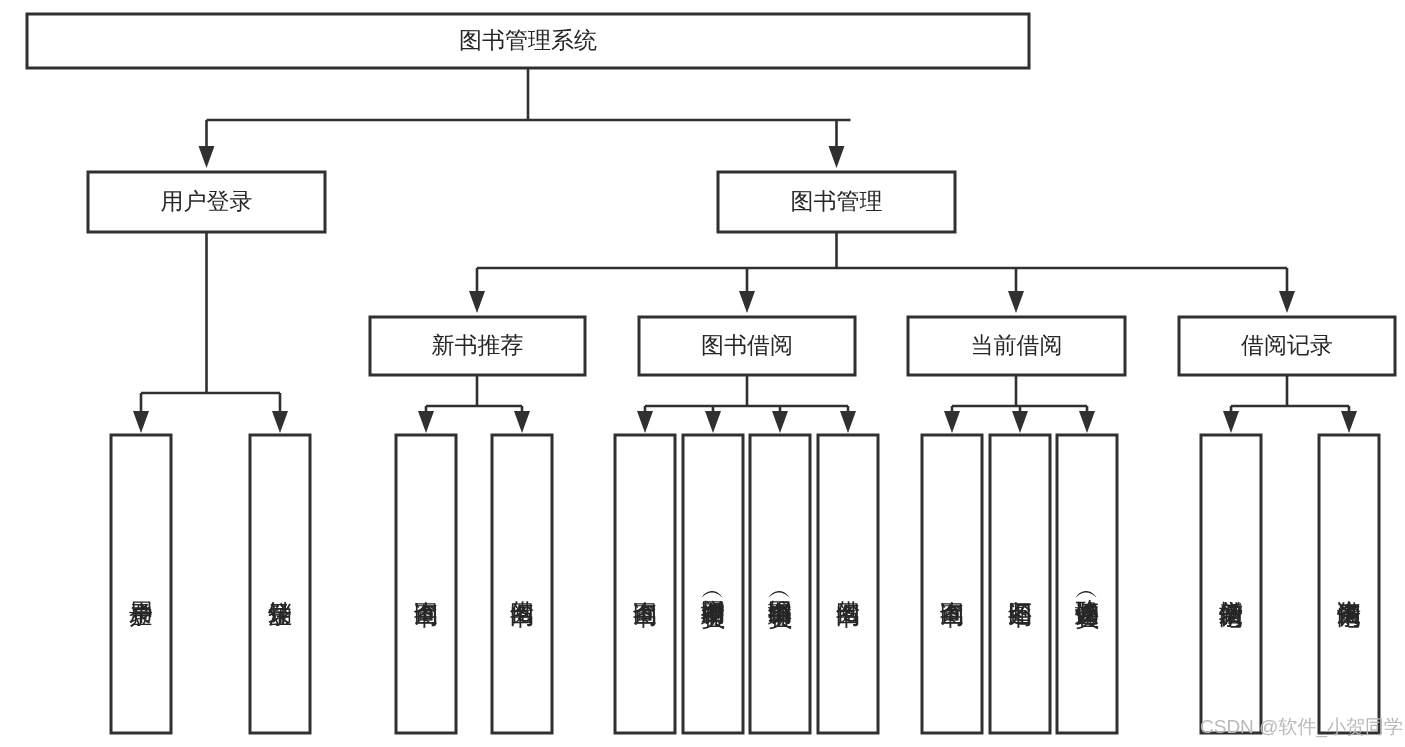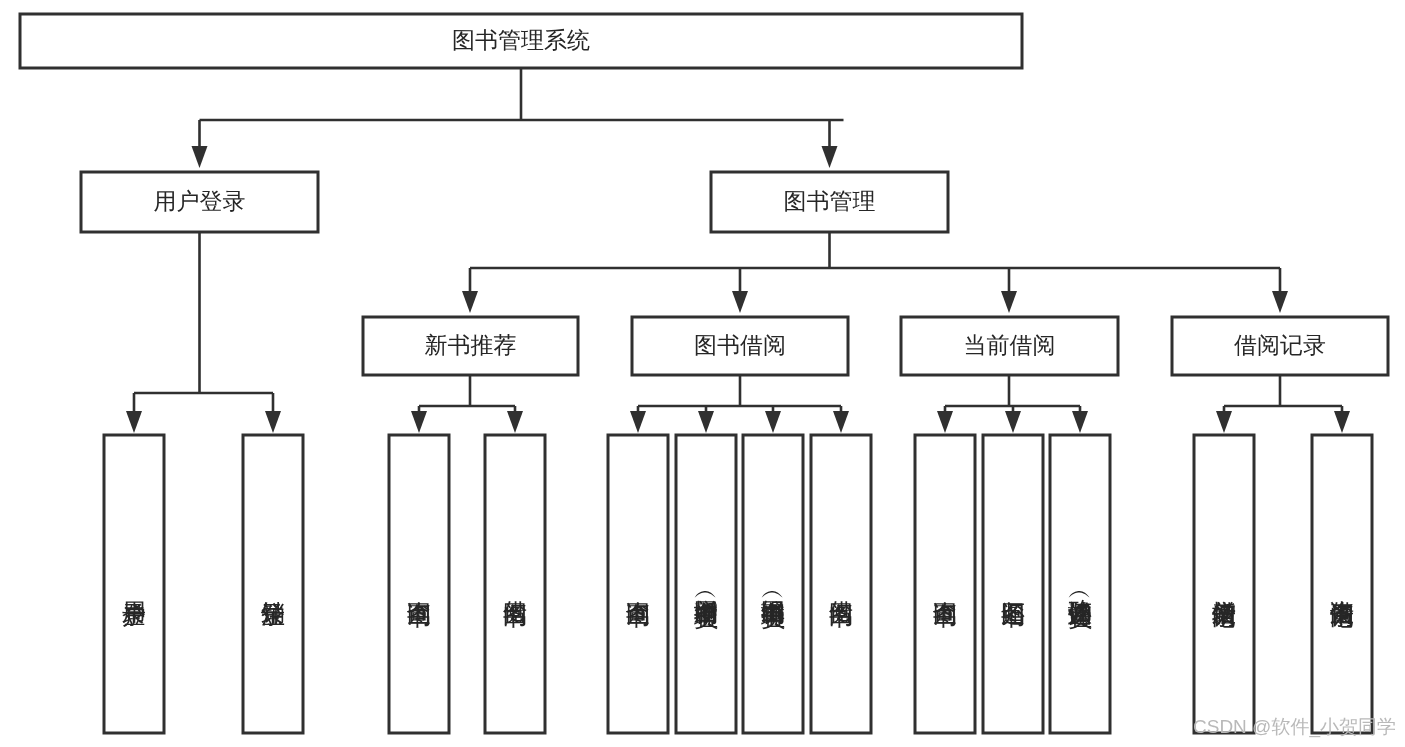--- a/index.html
+++ b/index.html
@@ -9,21 +9,21 @@
   }
   body {
     width: 1405px;
     height: 747px;
     font-family: "Liberation Sans", "DejaVu Sans", sans-serif;
     position: relative;
     overflow: hidden;
   }
   #diagram-root {
     position: absolute;
-    left: 0;
+    left: 7px;
     top: 0;
     width: 1259px;
     height: 747px;
   }
   svg.flow {
     display: block;
     width: 1405px;
     height: 747px;
   }
   .node-rect {

